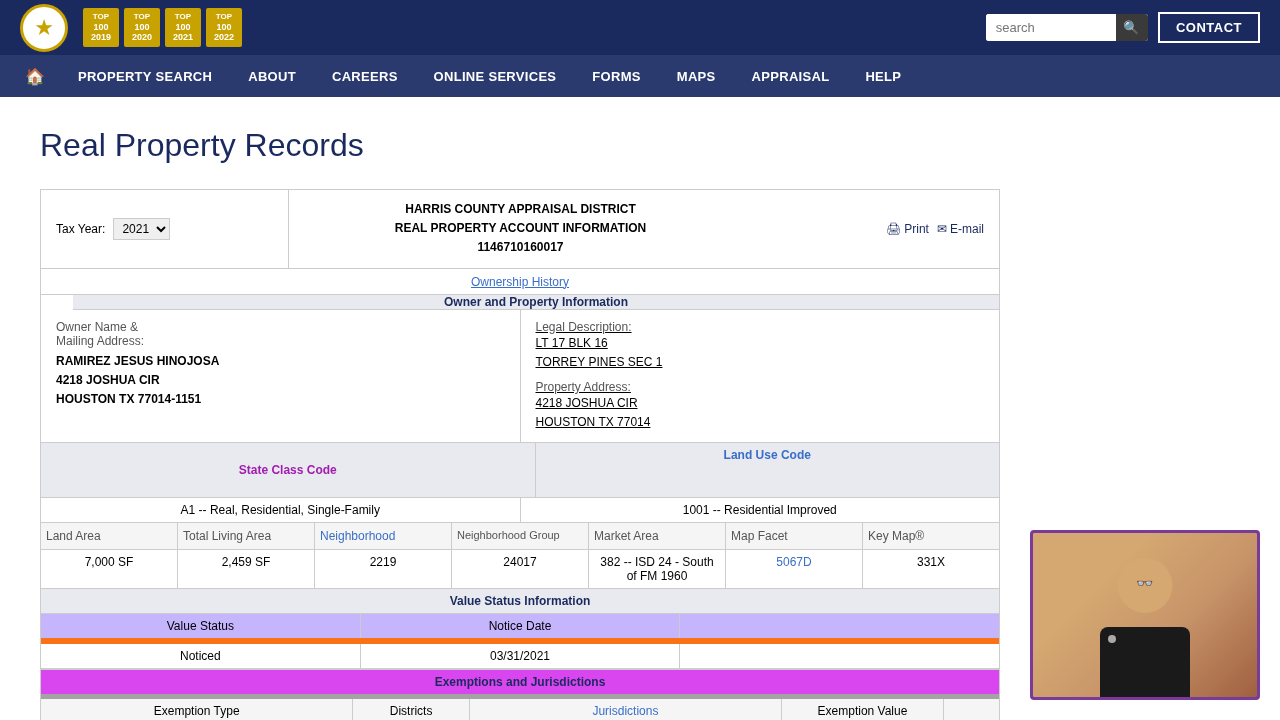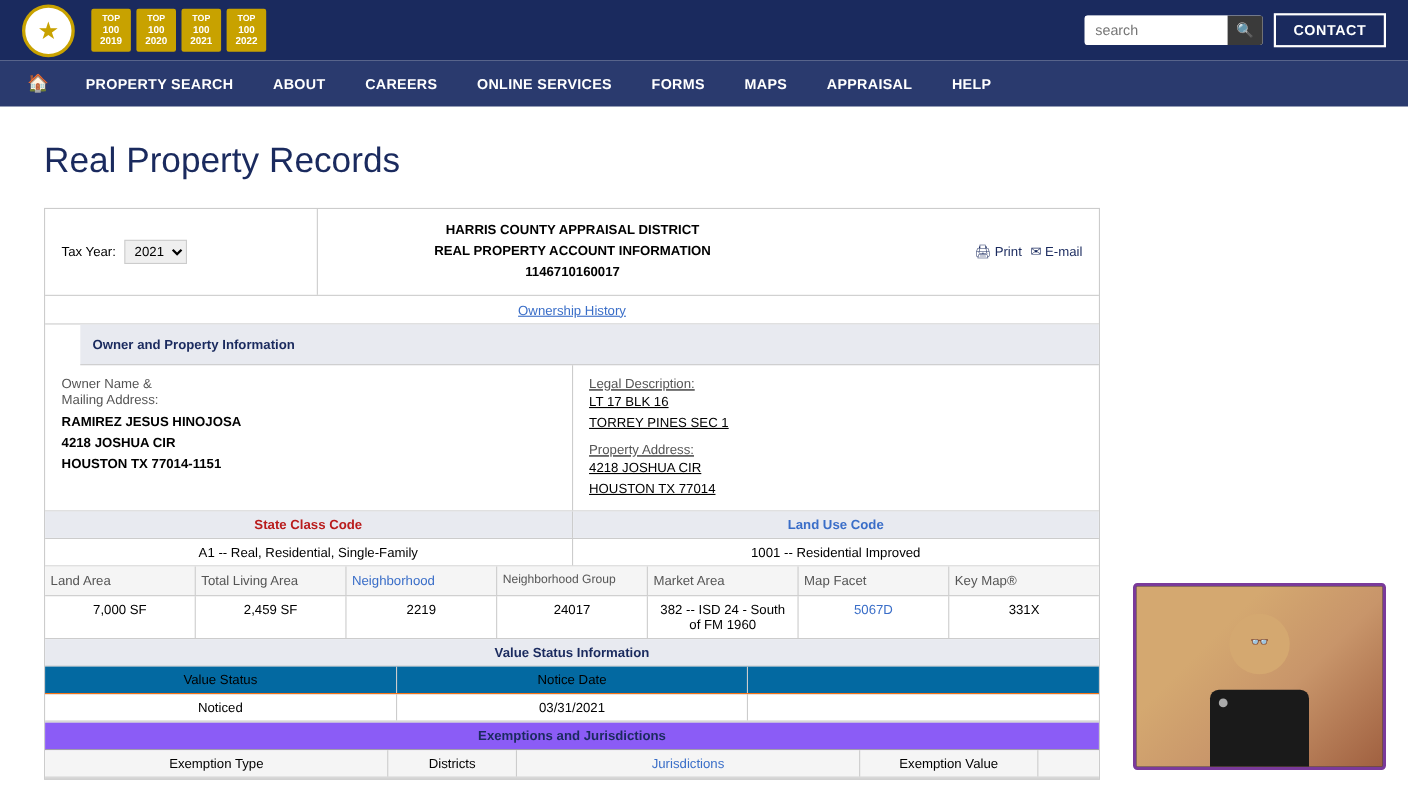--- a/index.html
+++ b/index.html
@@ -179,21 +179,22 @@
     }
     .ownership-link {
       color: #3a6ec8;
       text-decoration: underline;
       cursor: pointer;
       font-size: 12px;
     }
 
     .section-header {
       background: #e8eaf0;
-      padding: 11px;
+      text-align: center;
+      padding: 0;
       font-size: 12px;
       font-weight: bold;
       color: #1a2a5e;
       border-bottom: 1px solid #ccc;
       margin-left: 32px;
     }
     .owner-info-row {
       display: flex;
       border-bottom: 1px solid #ccc;
     }
@@ -215,23 +216,23 @@
     .field-value { font-size: 12px; line-height: 1.6; }
 
     .sub-header-row {
       display: flex;
       border-bottom: 1px solid #ccc;
     }
     .sub-header-left {
       flex: 1;
       background: #e8eaf0;
       text-align: center;
-      padding: 5px;
-      font-size: 12px;
-      color: #b91c1c;
+      padding: 20px;
+      font-size: 12px;
+      color: #a21caf;
       font-weight: bold;
       border-right: 1px solid #ccc;
       cursor: pointer;
     }
     .sub-header-right {
       flex: 1;
       background: #e8eaf0;
       text-align: center;
       padding: 5px;
       font-size: 12px;
@@ -274,45 +275,45 @@
       background: #e8eaf0;
       text-align: center;
       padding: 5px;
       font-size: 12px;
       font-weight: bold;
       color: #1a2a5e;
       border-bottom: 1px solid #ccc;
     }
     .vs-col-row {
       display: flex;
-      border-bottom: 1px solid #f97316;
-      background: #0369a1;
+      border-bottom: 6px solid #f97316;
+      background: #c4b5fd;
       align-items: flex-end;
     }
     .vs-col {
       flex: 1;
       text-align: center;
       padding: 5px;
       font-size: 12px;
       border-right: 1px solid #ccc;
     }
     .vs-col:last-child { border-right: none; }
     .vs-data-row { display: flex; border-bottom: 1px solid #ccc; }
     .vs-data { flex: 1; text-align: center; padding: 5px; font-size: 12px; border-right: 1px solid #ccc; }
     .vs-data:last-child { border-right: none; }
 
     .exemptions-section { border-bottom: 1px solid #ccc; }
     .ex-header {
-      background: #8b5cf6;
+      background: #d946ef;
       text-align: center;
       padding: 5px;
       font-size: 12px;
       font-weight: bold;
       color: #1a2a5e;
-      border-bottom: 1px solid #a3a3a3;
+      border-bottom: 5px solid #a3a3a3;
     }
     .ex-col-row {
       display: flex;
       border-bottom: 1px solid #ccc;
       background: #f5f5f5;
     }
     .ex-col {
       padding: 5px;
       font-size: 12px;
       border-right: 1px solid #ccc;

